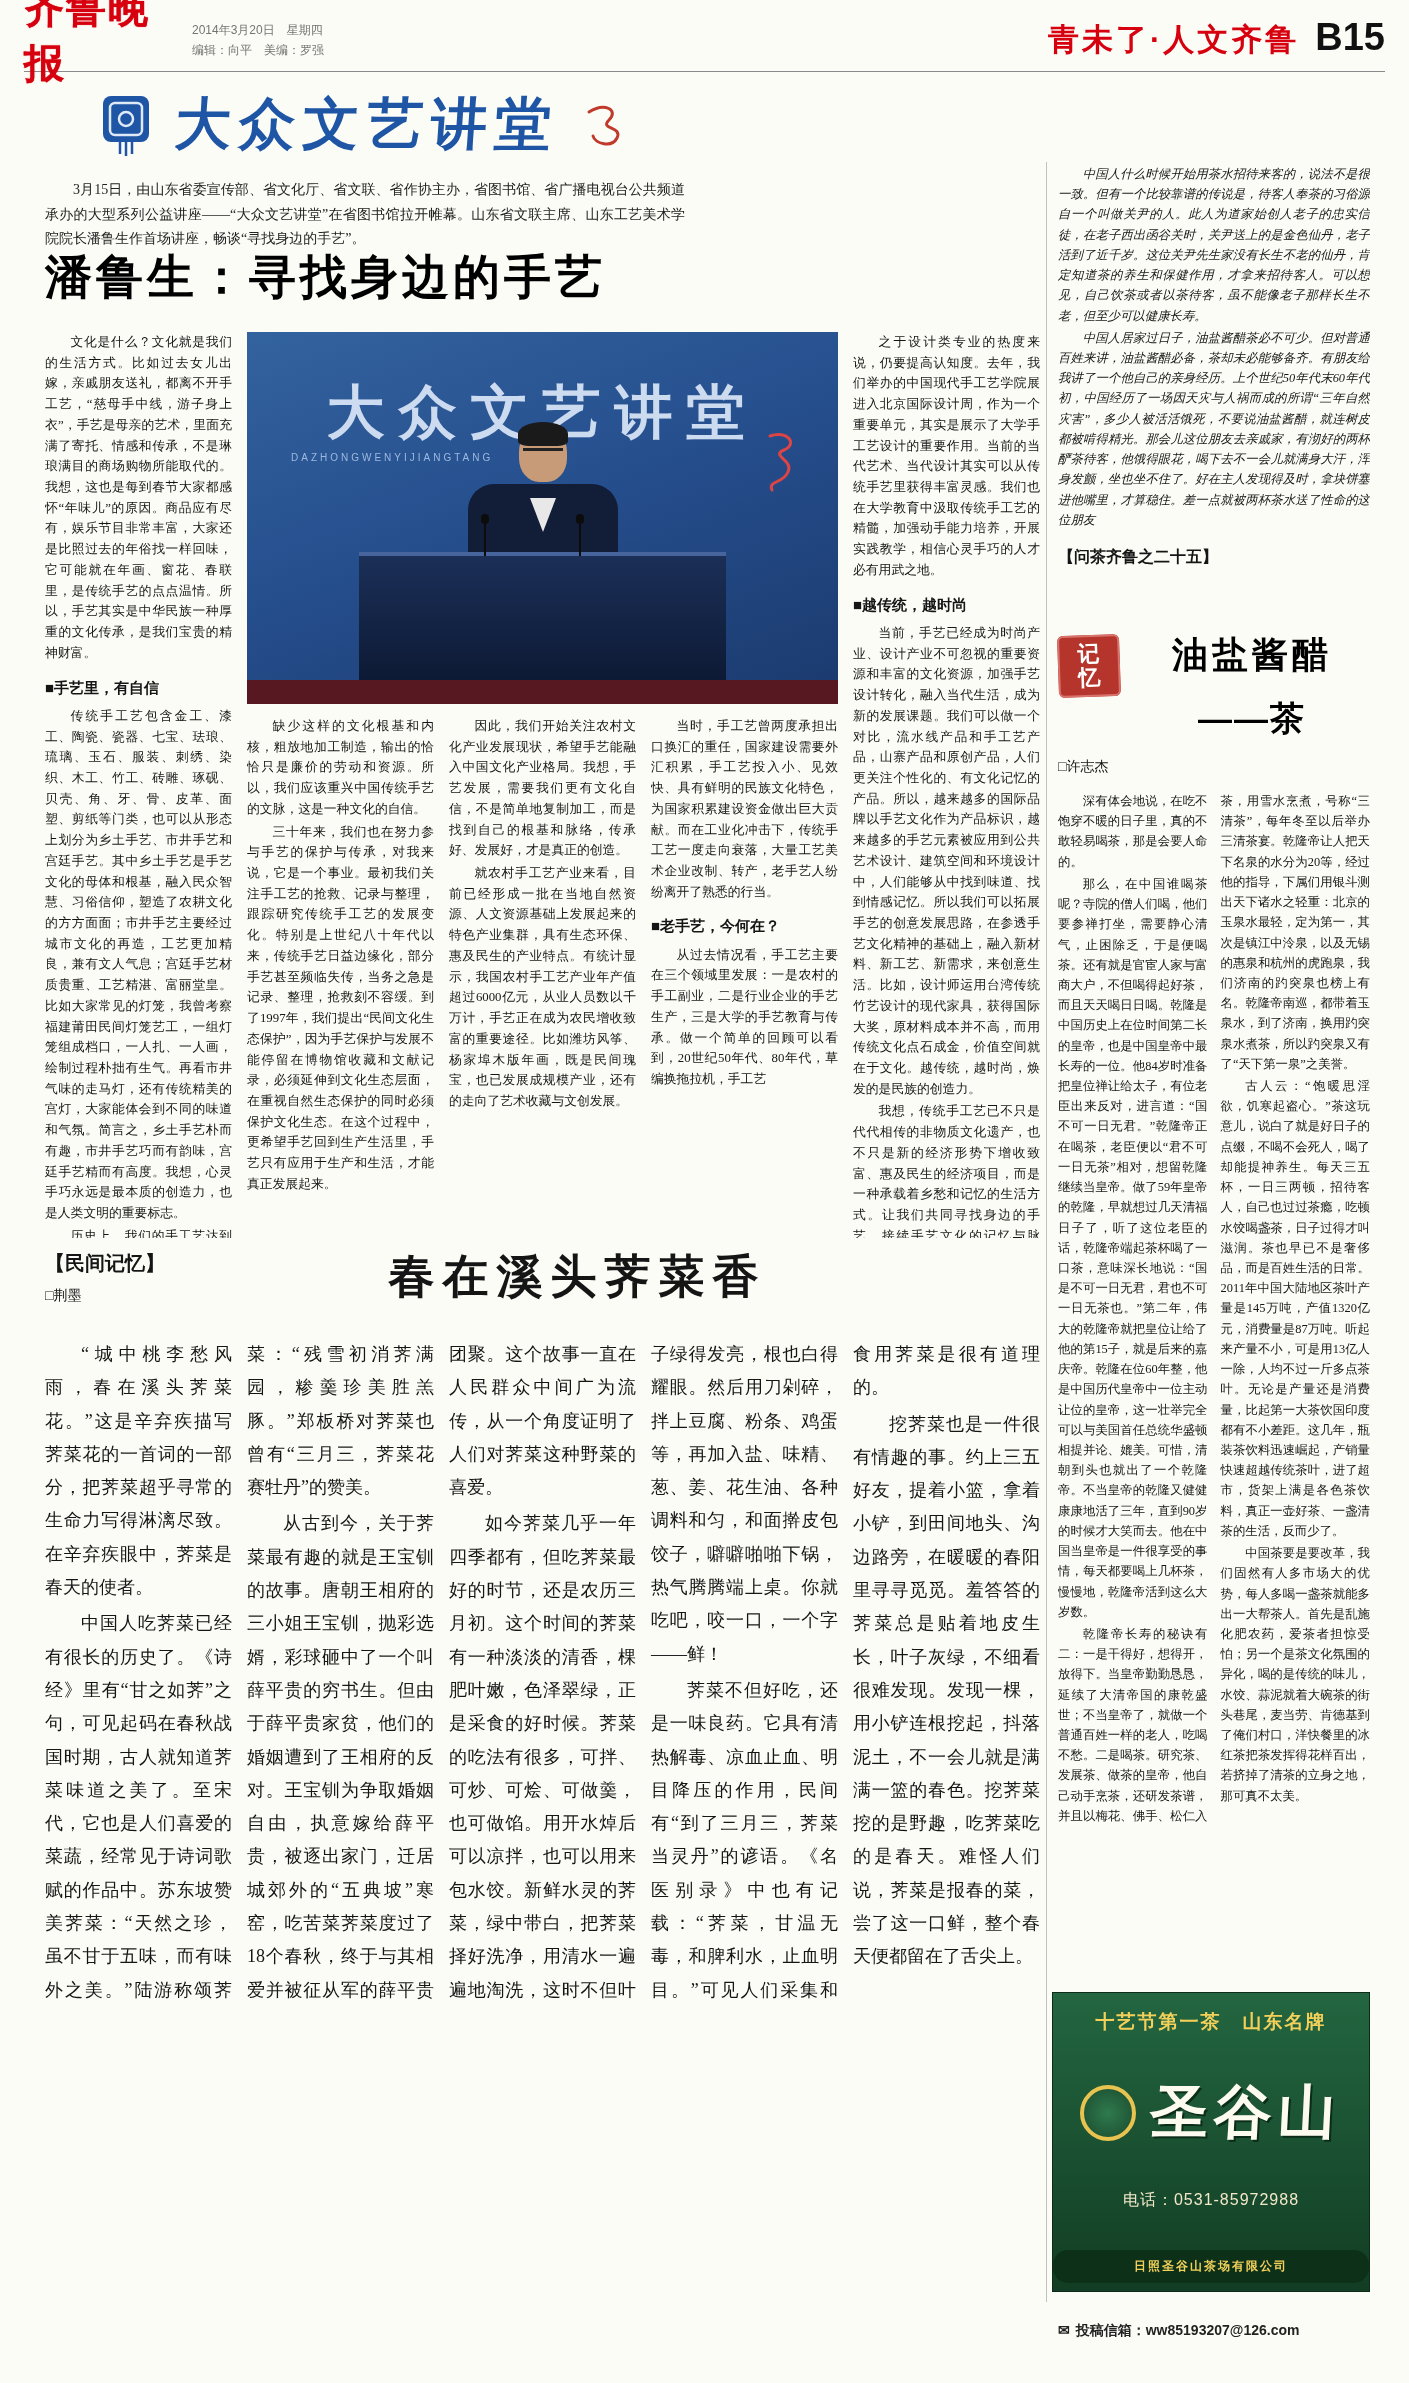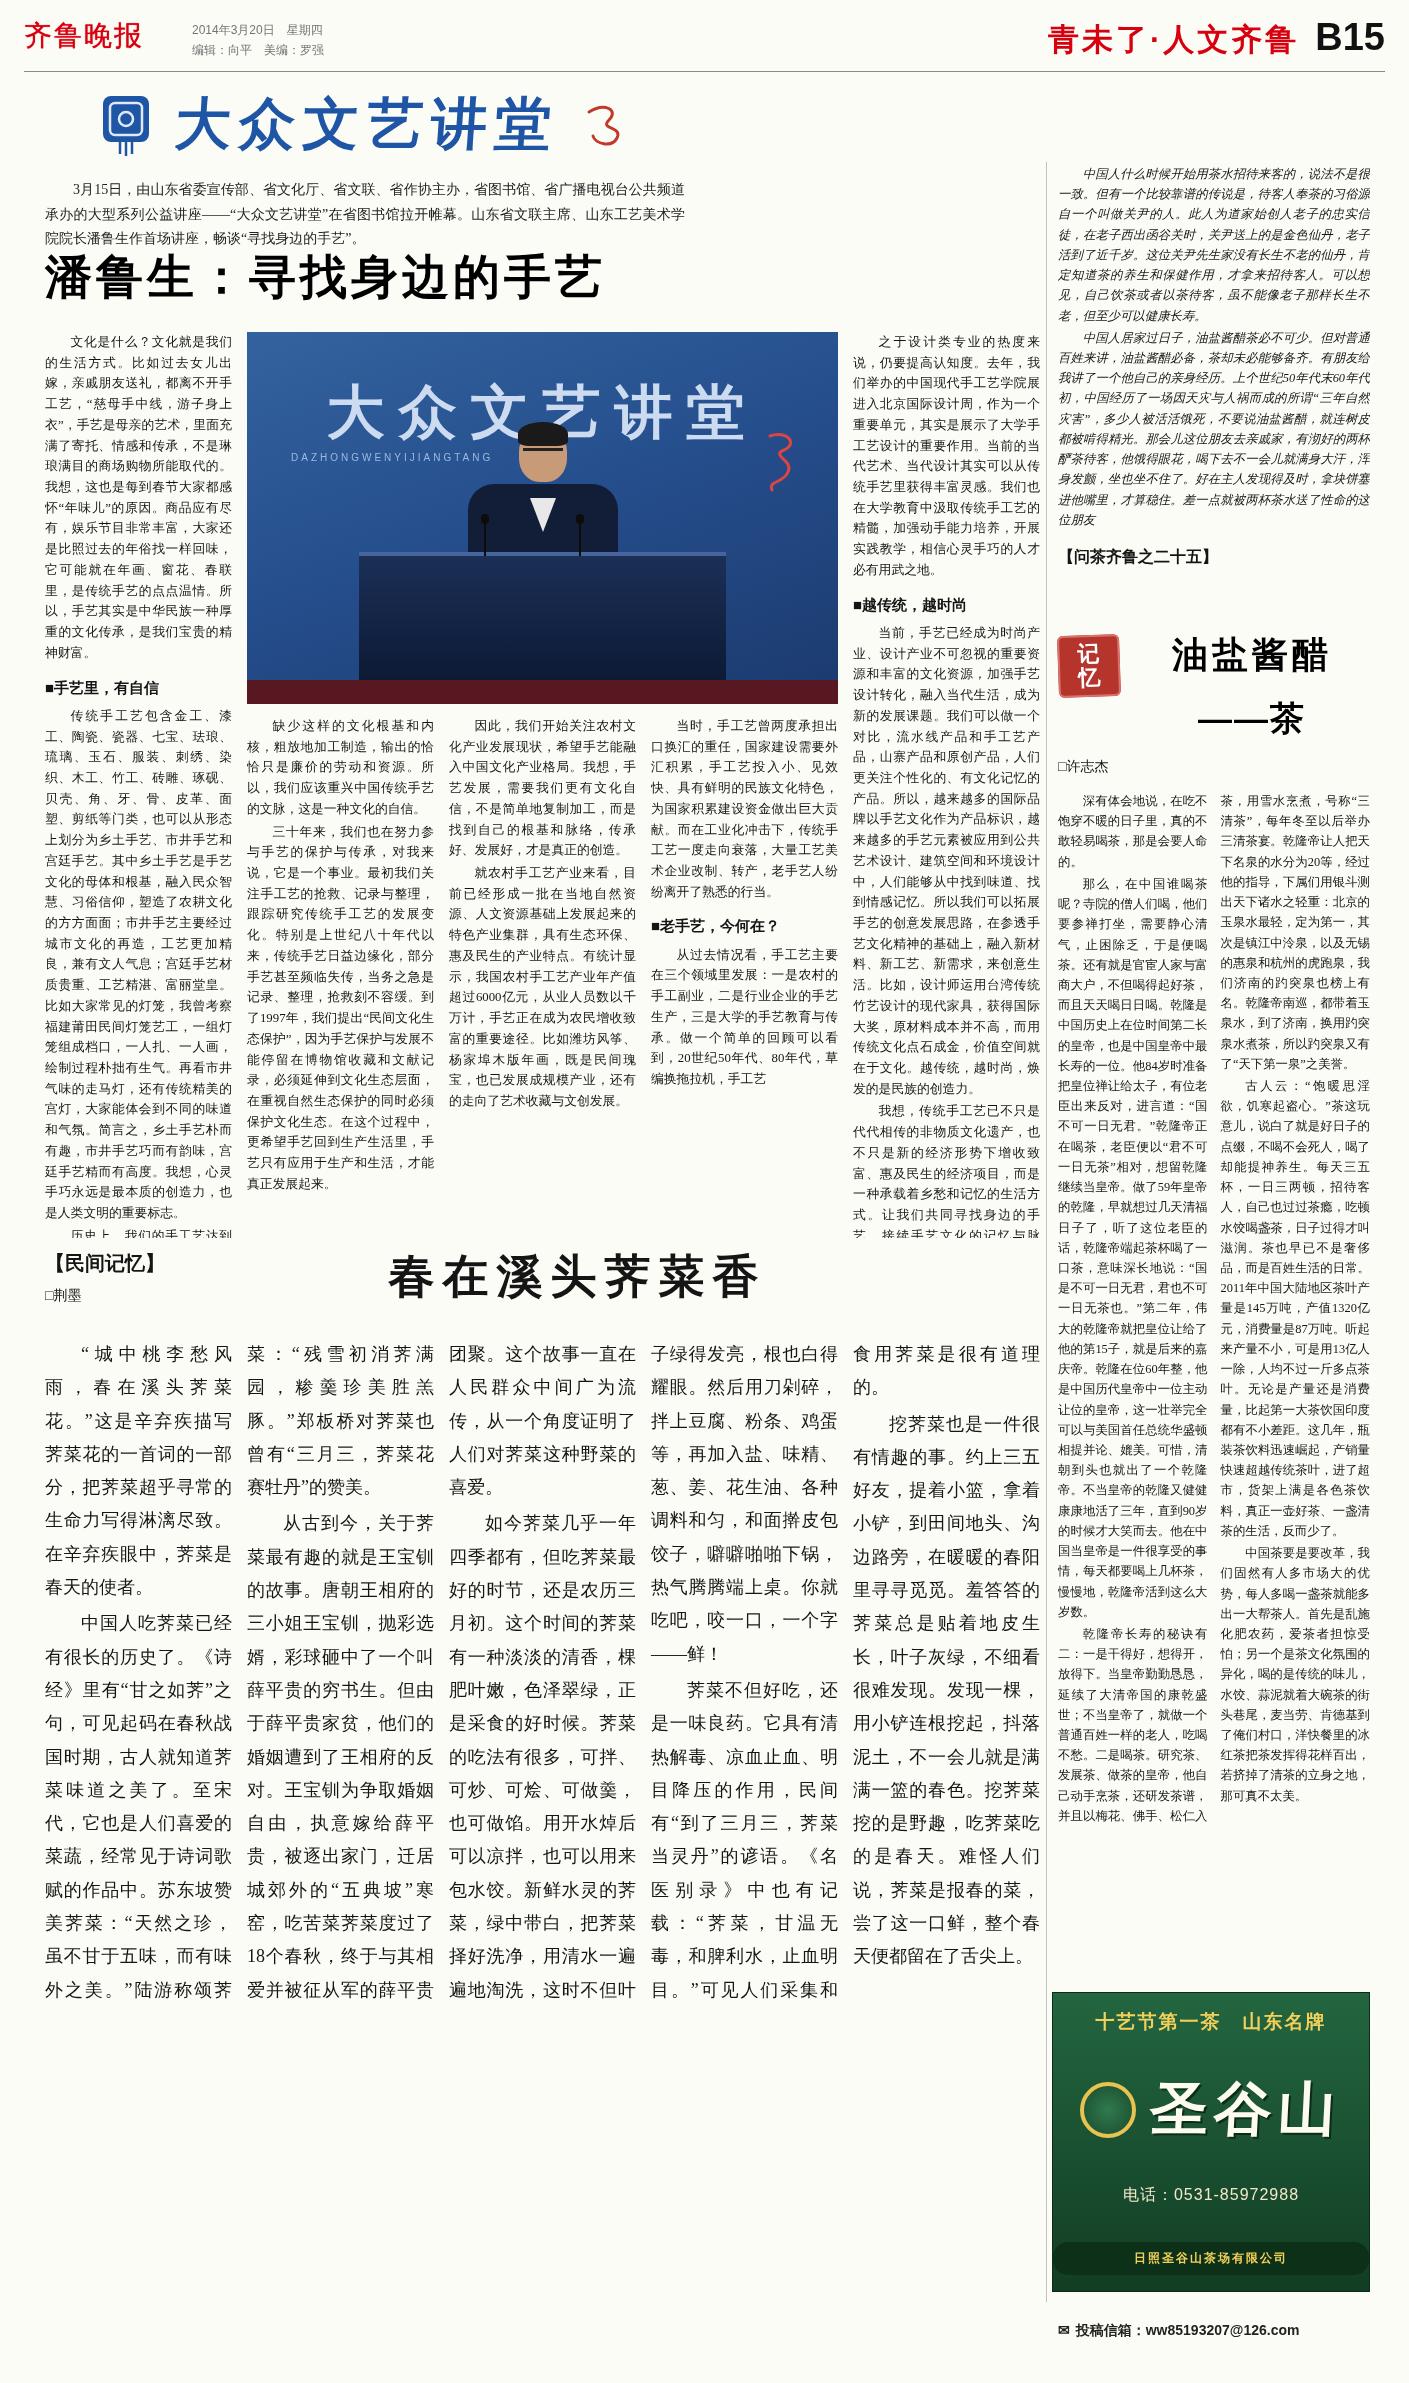--- a/index.html
+++ b/index.html
@@ -6,21 +6,21 @@
   html,body { background:#d8d8d2; }
   .page {
     position:relative; width:1409px; height:2383px; margin:0 auto;
     background:#fcfcf7; color:#151515; overflow:hidden;
     font-family:"Liberation Serif","DejaVu Serif",serif;
   }
   
   .masthead { position:absolute; left:24px; right:24px; top:8px; height:64px; border-bottom:1px solid #8a8a8a; }
   .paper-logo {
     position:absolute; left:0; top:2px; width:148px; height:52px;
-    color:#d6000f; font-weight:normal; font-size:28px; letter-spacing:2px;
+    color:#d6000f; font-weight:bold; font-size:40px; letter-spacing:2px;
     display:flex; align-items:center; font-family:"Liberation Serif",serif;
     text-shadow:0 0 1px #d6000f;
   }
   .mast-meta { position:absolute; left:168px; top:12px; font-size:12px; color:#737373; line-height:1.7; font-family:"Liberation Sans",sans-serif; }
   .mast-right { position:absolute; right:0; top:8px; display:flex; align-items:baseline; gap:16px; }
   .section-title { color:#d6000f; font-size:31px; font-weight:900; letter-spacing:3px; font-family:"Liberation Sans",sans-serif; }
   .page-number { font-size:38px; font-weight:900; font-family:"Liberation Sans",sans-serif; color:#111; }
   
   .lecture { position:absolute; left:45px; top:86px; width:640px; }
   .lecture-title-row { display:flex; align-items:center; justify-content:center; gap:20px; height:78px; }
@@ -96,21 +96,21 @@
   .tea-title .l1 { font-size:36px; letter-spacing:4px; display:block; }
   .tea-title .l2 { font-size:34px; letter-spacing:2px; display:block; margin-top:6px; }
   .tea-author { font-size:14px; margin:10px 0 12px; }
   .tea-body { height:1236px; overflow:hidden; column-count:2; column-gap:13px; }
   .tea-body p { text-indent:2em; margin-bottom:2px; }
   
   .ad {
     position:absolute; left:1052px; top:1992px; width:318px; height:300px;
     background:linear-gradient(#236640,#123d24); color:#fff; overflow:hidden;
     display:flex; flex-direction:column; align-items:center; justify-content:space-between;
-    padding:16px 10px 16px; border:1px solid #0c2b19;
+    padding:16px 10px 8px; border:1px solid #0c2b19;
   }
   .ad-tagline { color:#f2d05a; font-size:19px; font-weight:900; letter-spacing:2px; font-family:"Liberation Sans",sans-serif; }
   .ad-mid { display:flex; align-items:center; gap:14px; }
   .ad-logo { width:56px; height:56px; border-radius:50%; border:4px solid #e8c34f; background:radial-gradient(#2f7a4e,#1a4a2d); }
   .ad-brand { font-size:58px; font-weight:900; letter-spacing:6px; color:#fdfaf0; transform:skewX(-3deg); text-shadow:2px 2px 0 #0a2c18; }
   .ad-phone { font-size:16px; color:#f2e8c8; letter-spacing:1px; font-family:"Liberation Sans",sans-serif; }
   .ad-company { width:calc(100% + 20px); background:#0d3019; color:#f2d05a; font-size:12px; font-weight:bold; text-align:center; padding:8px 0; letter-spacing:2px;border-radius:15px; }
   
   .footer-line { position:absolute; left:1058px; top:2322px; font-size:14px; font-weight:bold; font-family:"Liberation Sans",sans-serif; color:#222; }
   .footer-line .mail-icon { margin-right:6px; }

